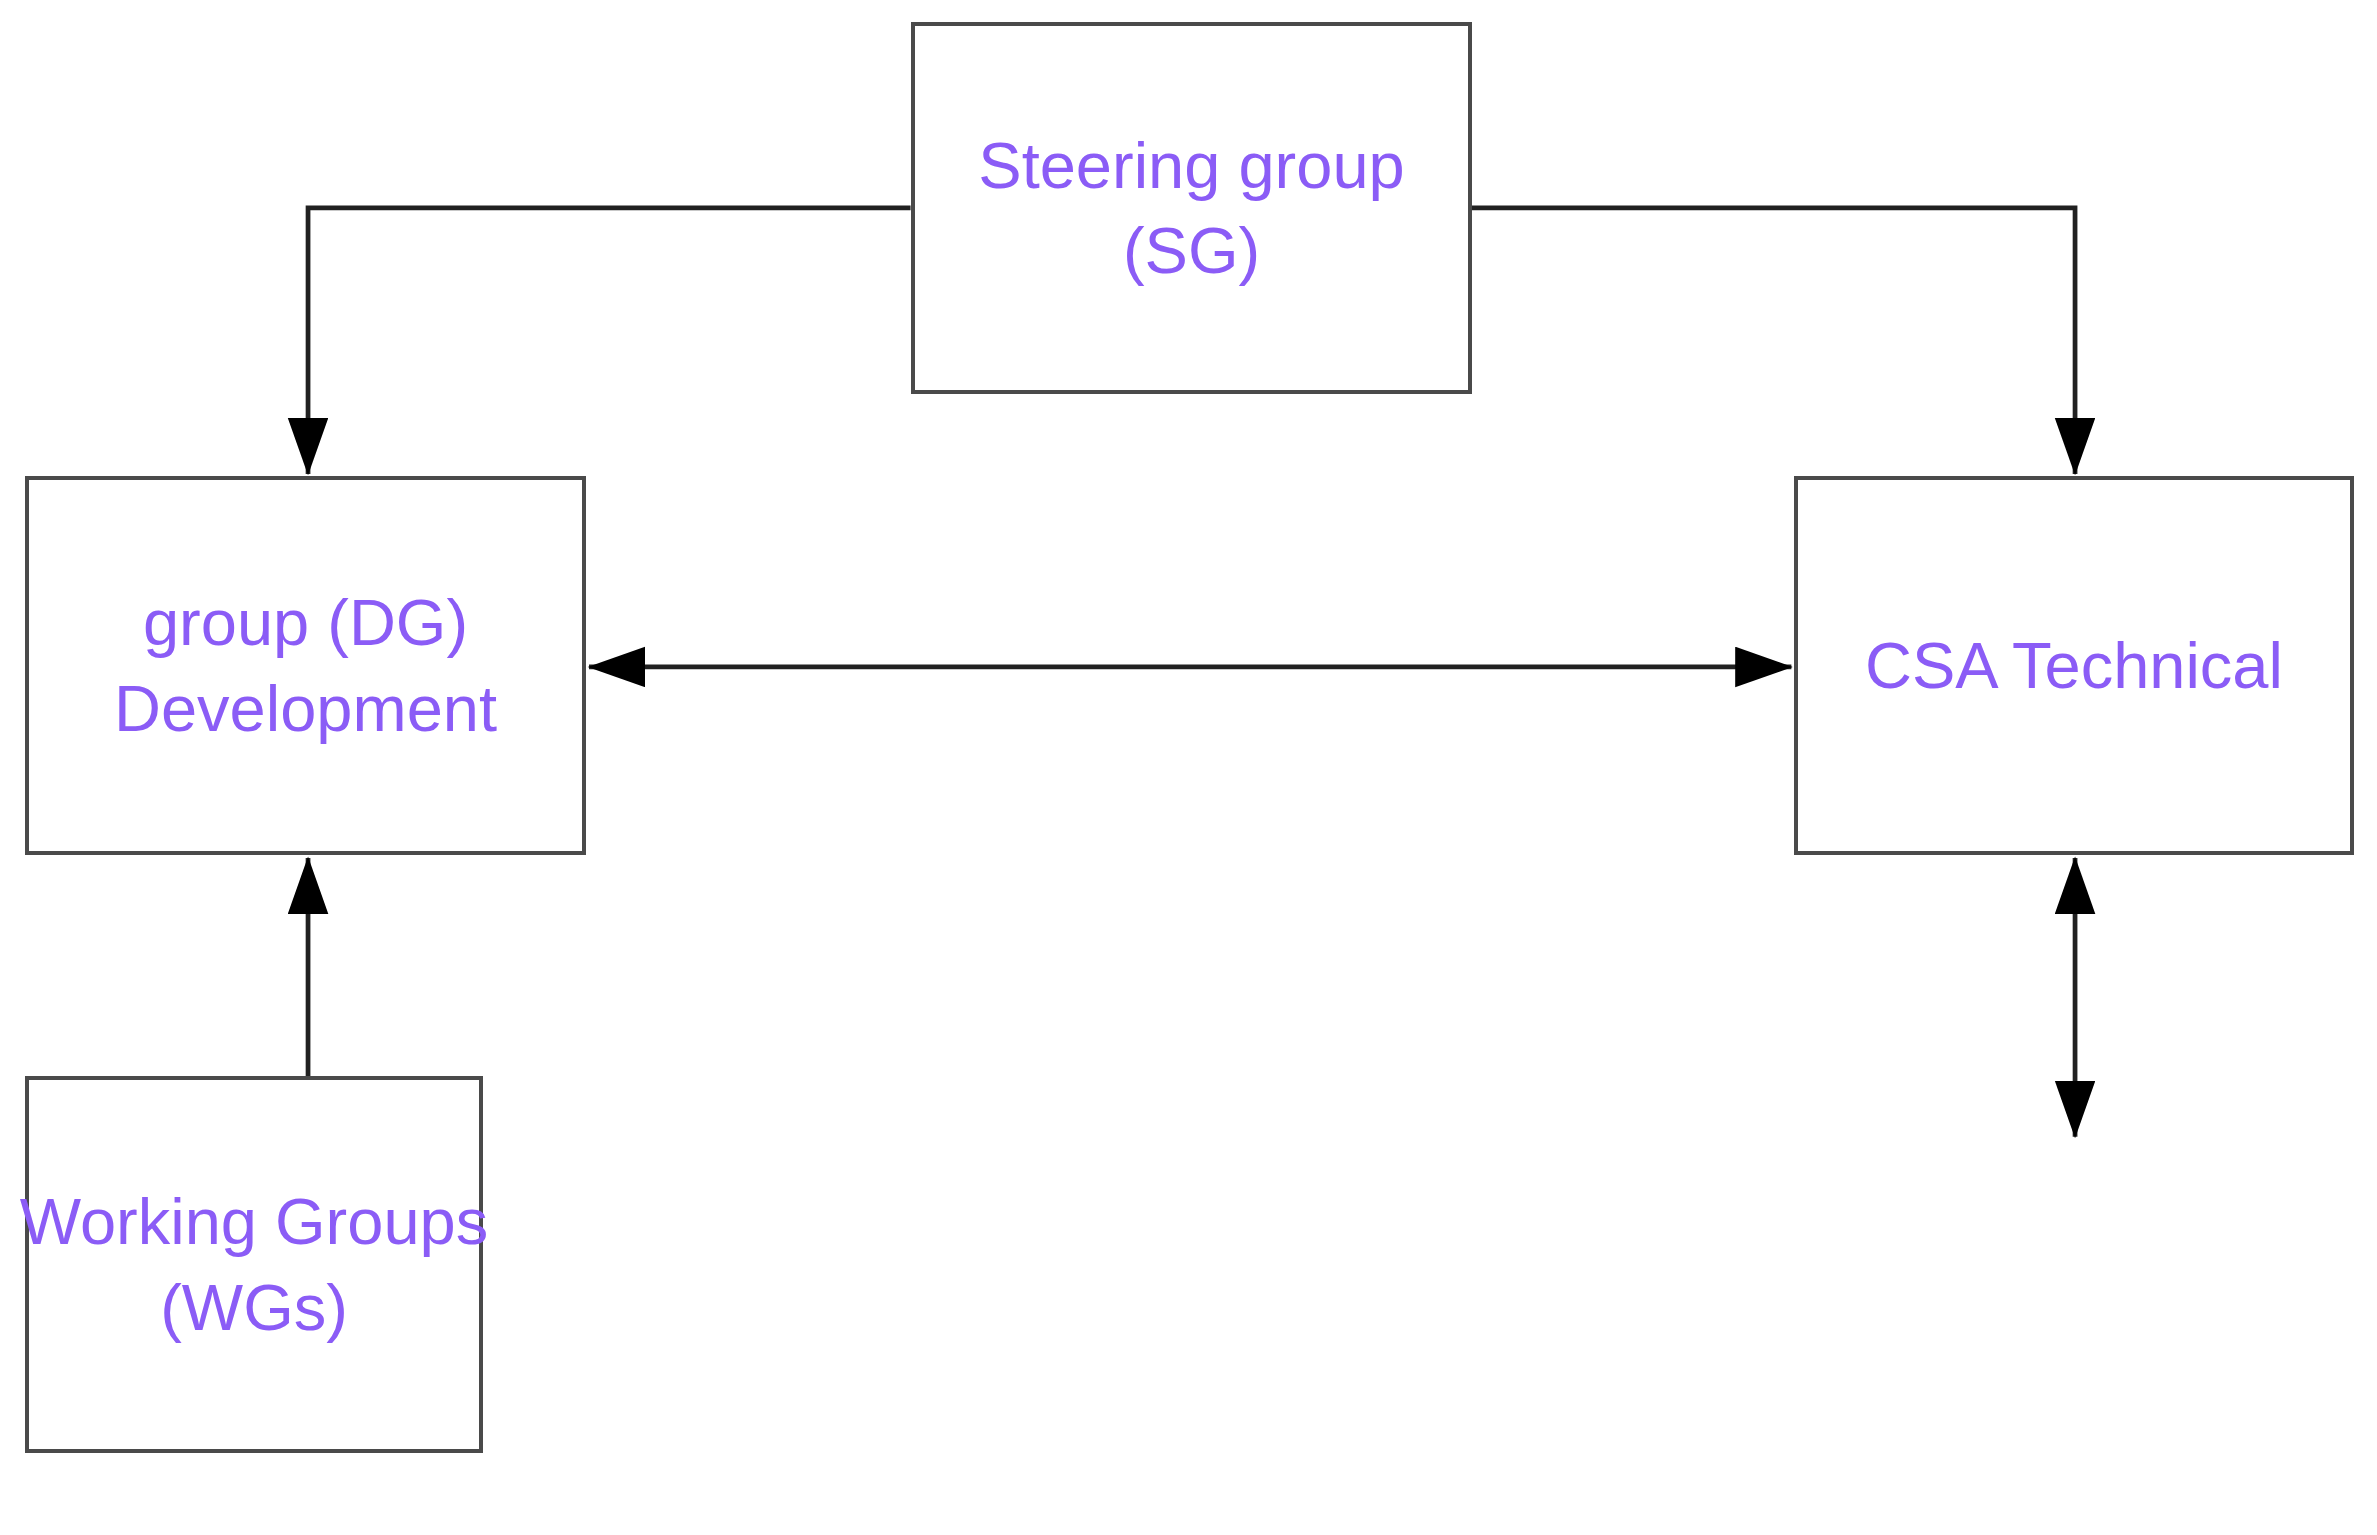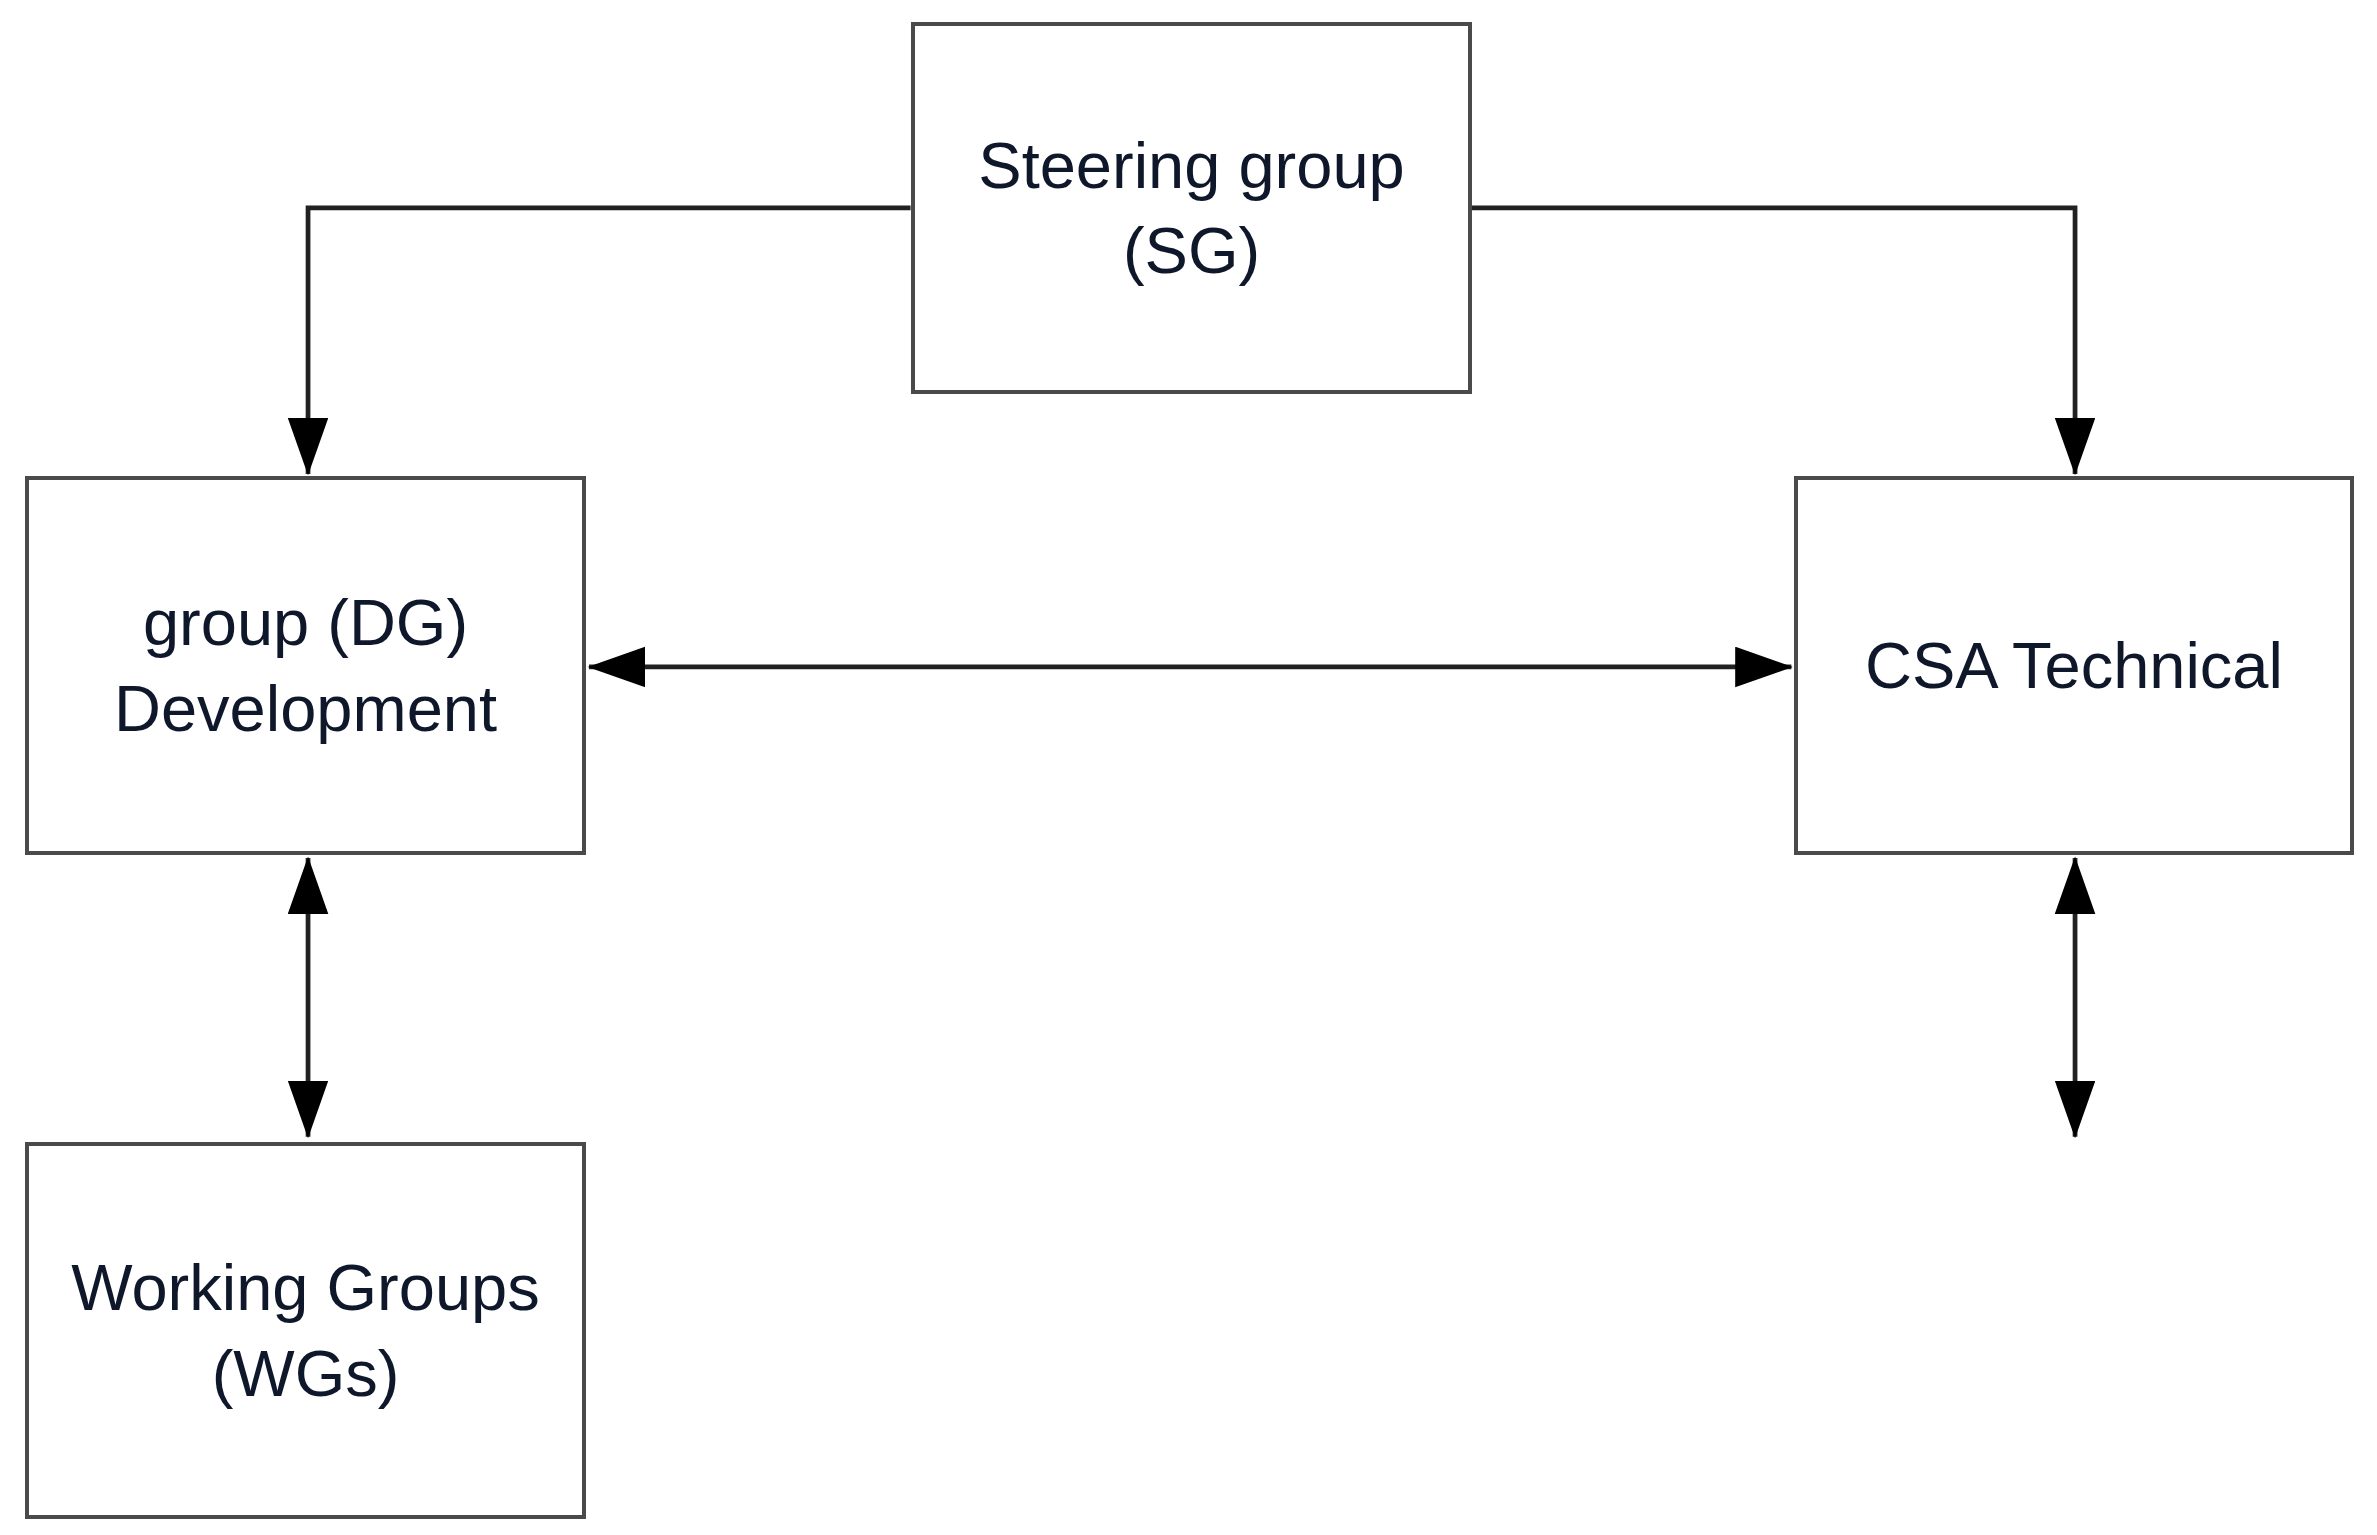--- a/index.html
+++ b/index.html
@@ -26,31 +26,31 @@
   .node {
     position: absolute;
     box-sizing: border-box;
     background: #ffffff;
     border: 4.7px solid #4a4a4a;
     display: flex;
     flex-direction: column;
     align-items: center;
     justify-content: center;
     text-align: center;
-    color: #0f172a;
+    color: #8b5cf6;
     font-size: 65px;
     line-height: 1.32;
     z-index: 2;
   }
   .node span { display: block; white-space: nowrap; }
 
   .node-sg  { left: 911px; top: 22.3px;   width: 561px; height: 372px; }
   .node-dg  { left: 25px;   top: 476px;  width: 561px; height: 379px; }
   .node-tc  { left: 1794px; top: 476px;  width: 560px; height: 379px; }
-  .node-wg  { left: 25px;   top: 1142px; width: 561px; height: 377px; }
+  .node-wg  { left: 25px;   top: 1076px; width: 458px; height: 377px; }
   .node-tcs { left: 1794px; top: 1140px; width: 560px; height: 377px; }
 </style>
 </head>
 <body>
 
 <div class="canvas">
 
   <svg class="edges-layer" viewBox="0 0 3511 2267" xmlns="http://www.w3.org/2000/svg">
     <defs>
       <marker id="arrowhead" markerUnits="userSpaceOnUse" markerWidth="90" markerHeight="64" refX="83" refY="30" orient="auto-start-reverse">

